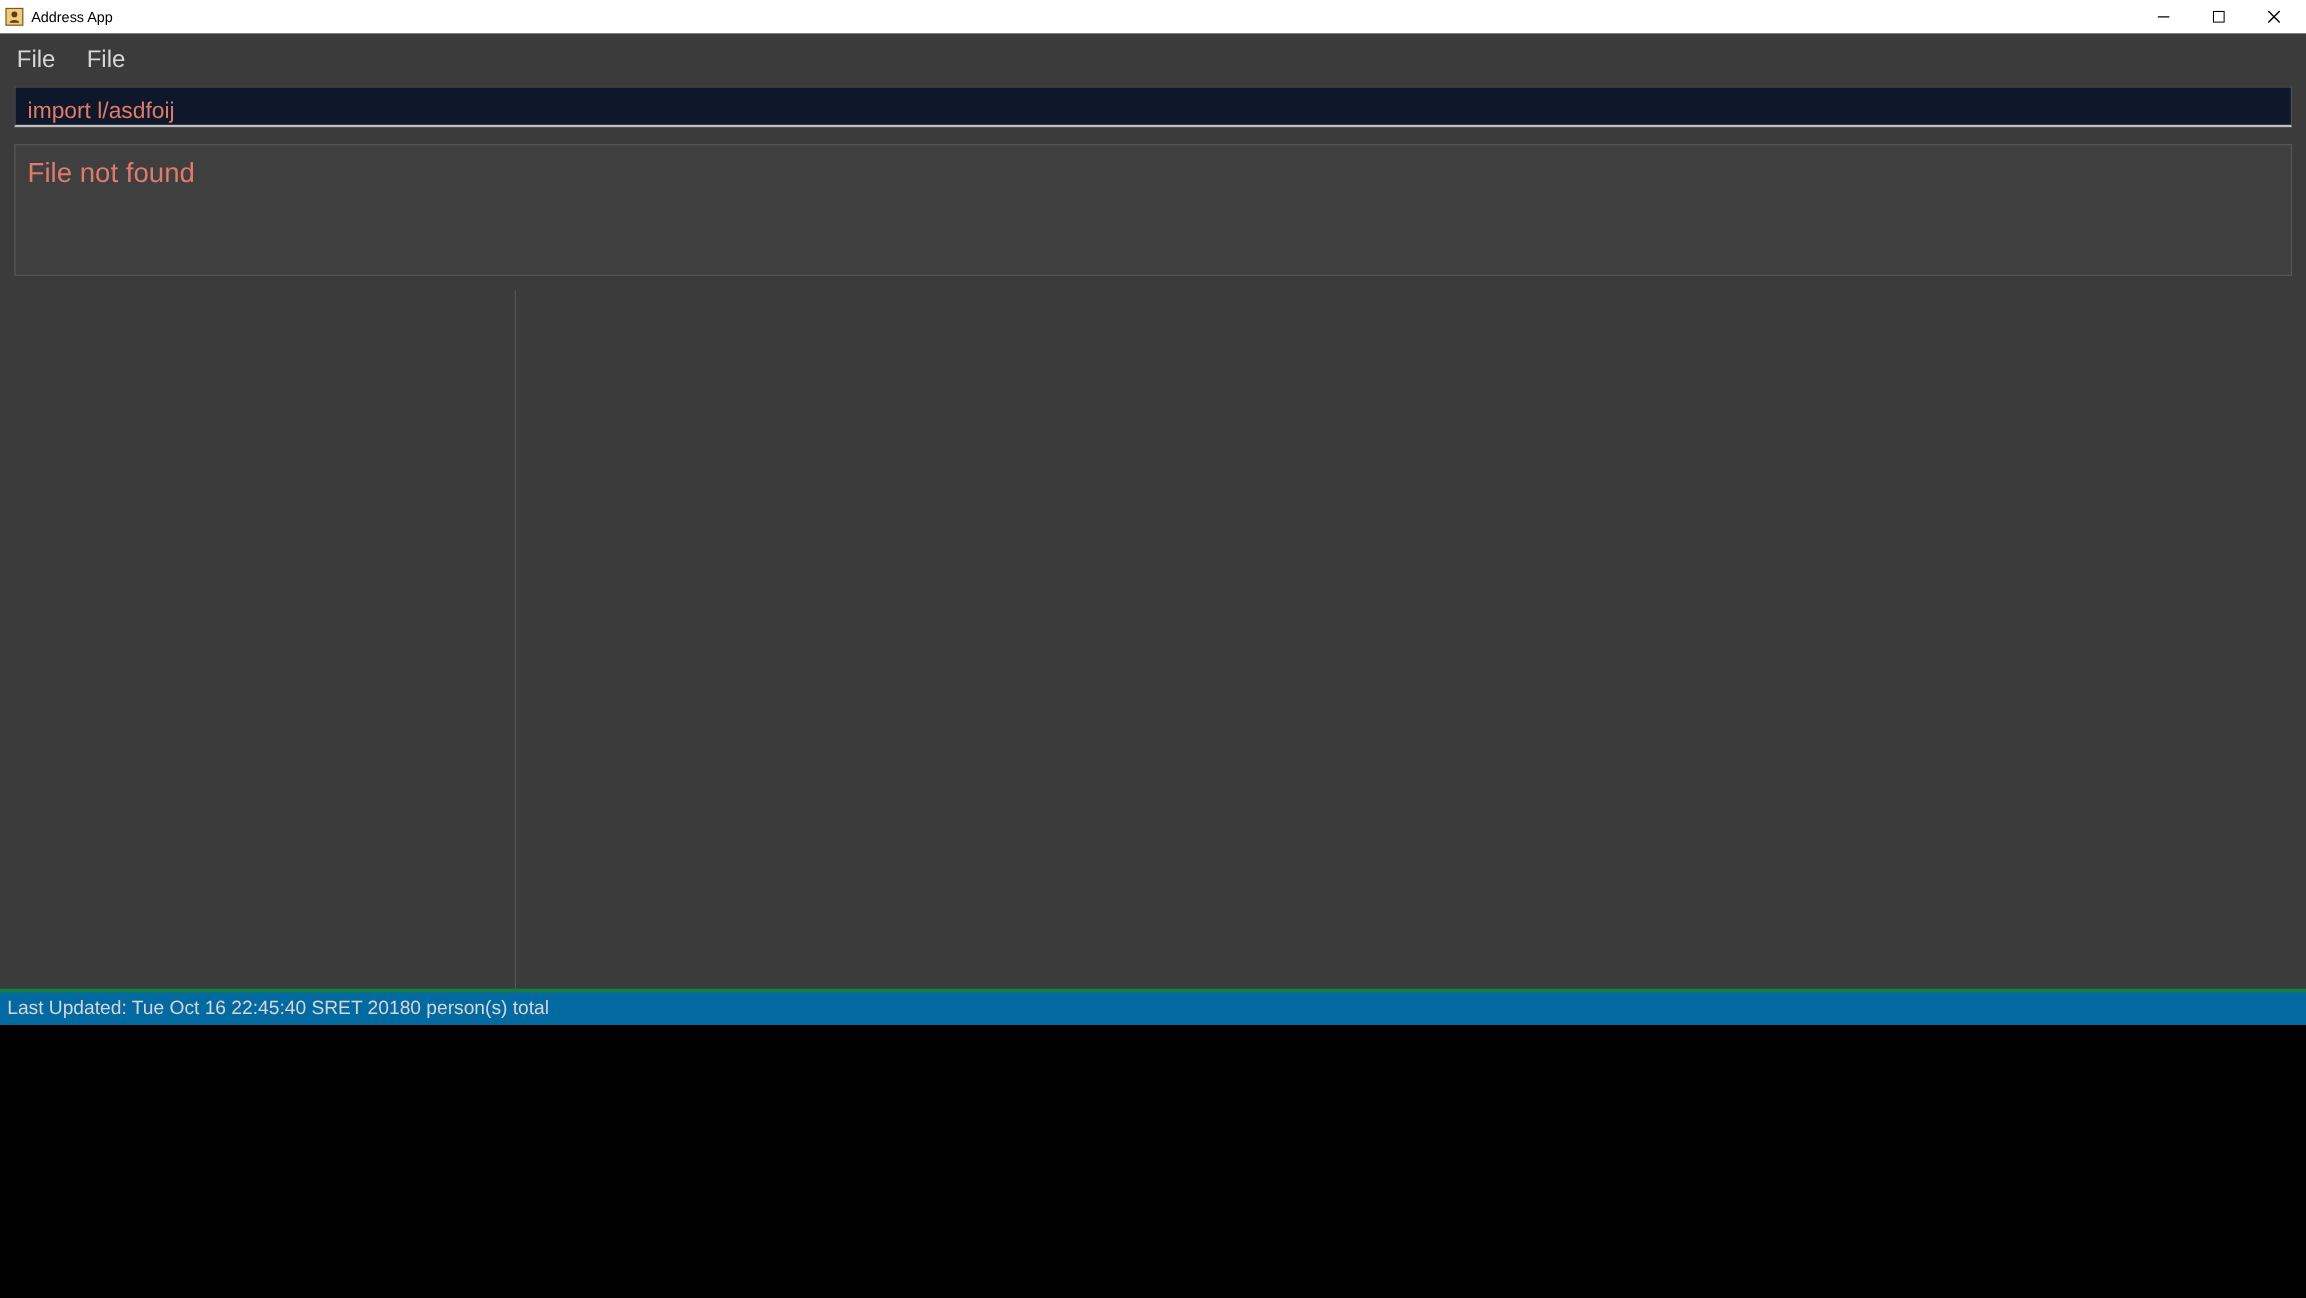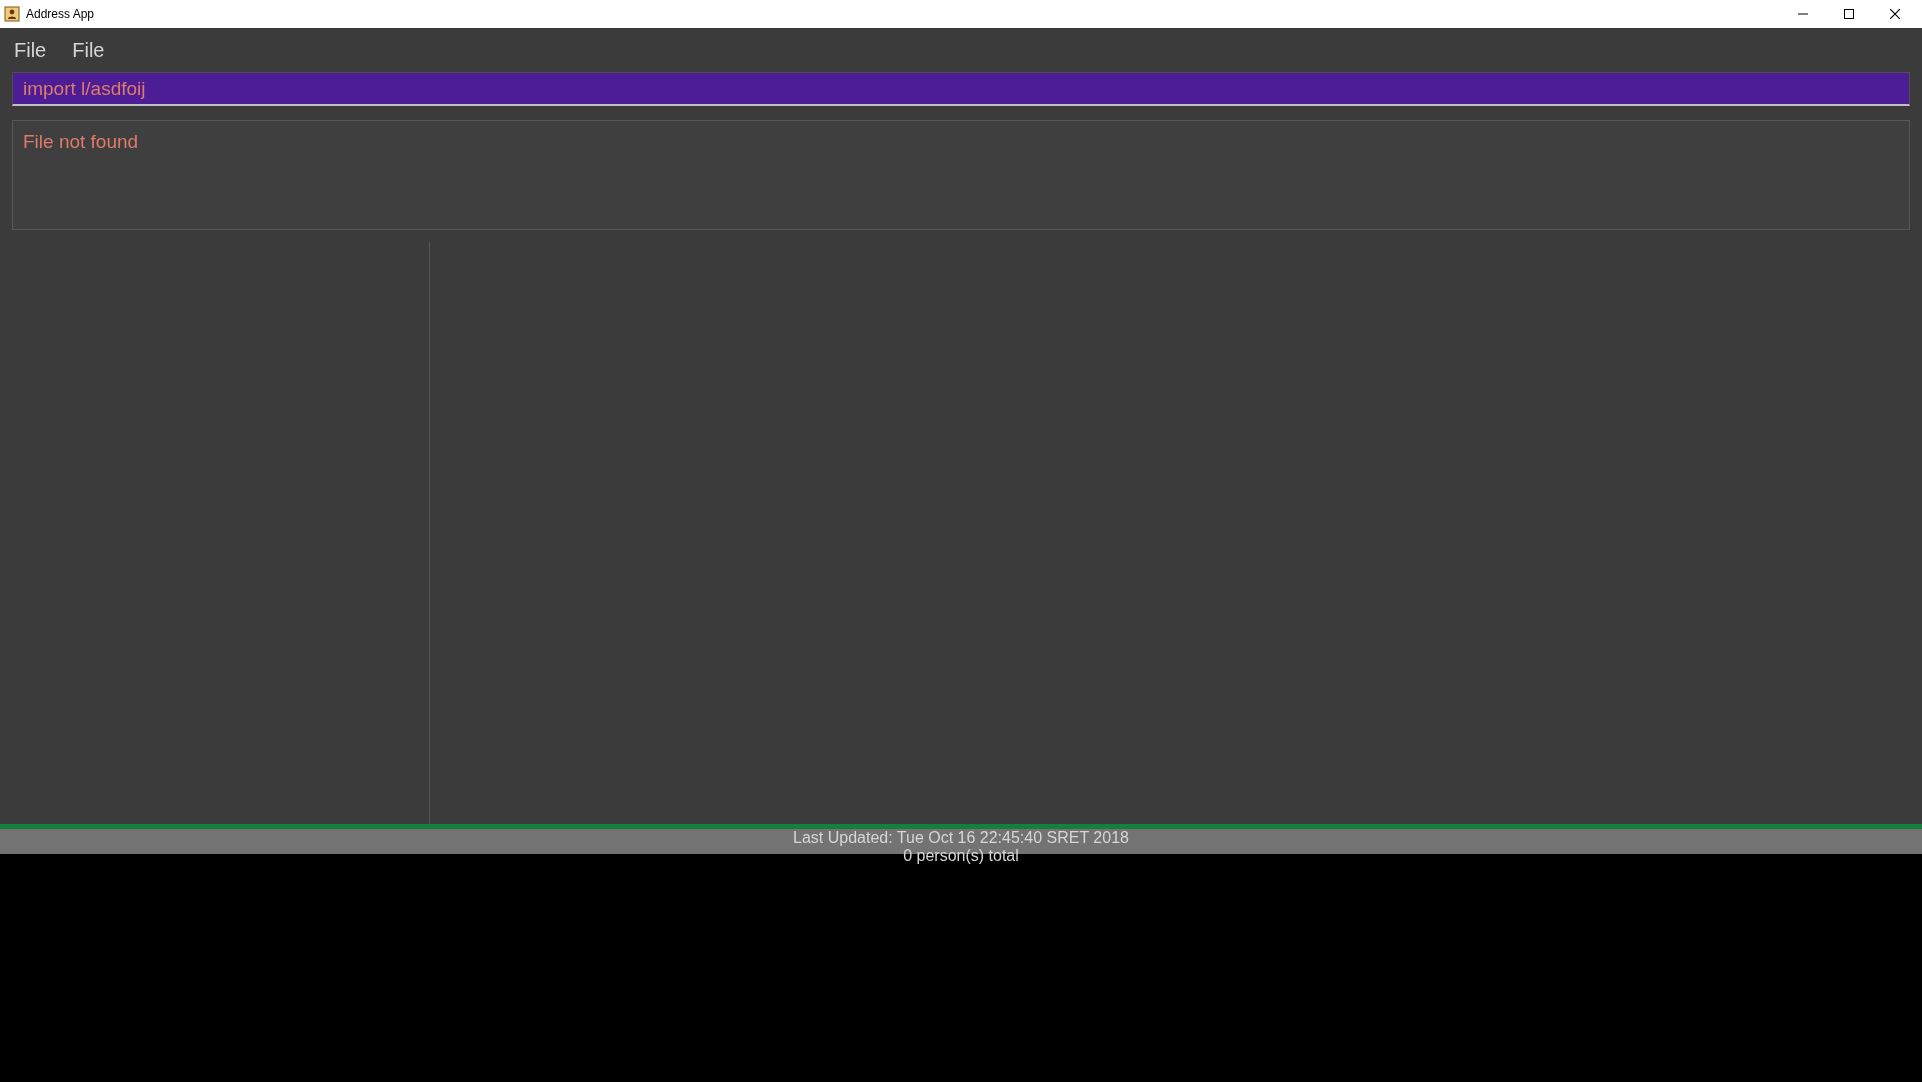--- a/index.html
+++ b/index.html
@@ -86,25 +86,25 @@
       cursor: default;
       padding: 2px 4px;
     }
 
     .cmd-area {
       padding: 0 12px;
       background: #3b3b3b;
     }
     .cmd-input {
       height: 34px;
-      background: #4c1d95;
+      background: #0f172a;
       border: 1px solid #4f4f4f;
       border-bottom: 2px solid #bfbfbf;
       display: flex;
-      align-items: center;
+      align-items: flex-end;
       padding: 0 10px;
       color: #df7b6a;
       font-size: 19px;
       font-weight: 300;
       outline: none;
     }
     .cmd-input-field {
       background: transparent;
       border: none;
       outline: none;
@@ -116,50 +116,49 @@
     }
 
     .msg-box {
       margin: 12px;
       margin-top: 14px;
       height: 110px;
       background: #3f3f3f;
       border: 1px solid #565656;
       padding: 10px 10px;
       color: #df7b6a;
-      font-size: 19px;
+      font-size: 23px;
       font-weight: 300;
     }
 
     .content {
       flex: 1 1 auto;
       display: flex;
       min-height: 0;
     }
     .left-pane {
       width: 430px;
       background: #3b3b3b;
       border-right: 1px solid #555555;
     }
     .right-pane {
       flex: 1 1 auto;
       background: #3b3b3b;
     }
 
     .status-bar {
       height: 30px;
-      background: #737373;
-      border-top: 5px solid #15803d;
+      background: #0369a1;
+      border-top: 3px solid #15803d;
       display: flex;
       align-items: center;
       padding: 0 6px;
       font-size: 16px;
       font-weight: 300;
       color: #d6d6d6;
-      flex-direction: column;
     }
     .status-left { flex: 0 0 auto; }
     .status-center { flex: 1 1 auto; text-align: center; }
     .status-right { flex: 0 0 auto; text-align: right; }
 
     
     .stage-wrap {
       width: 100vw;
       height: 100vh;
       display: flex;

